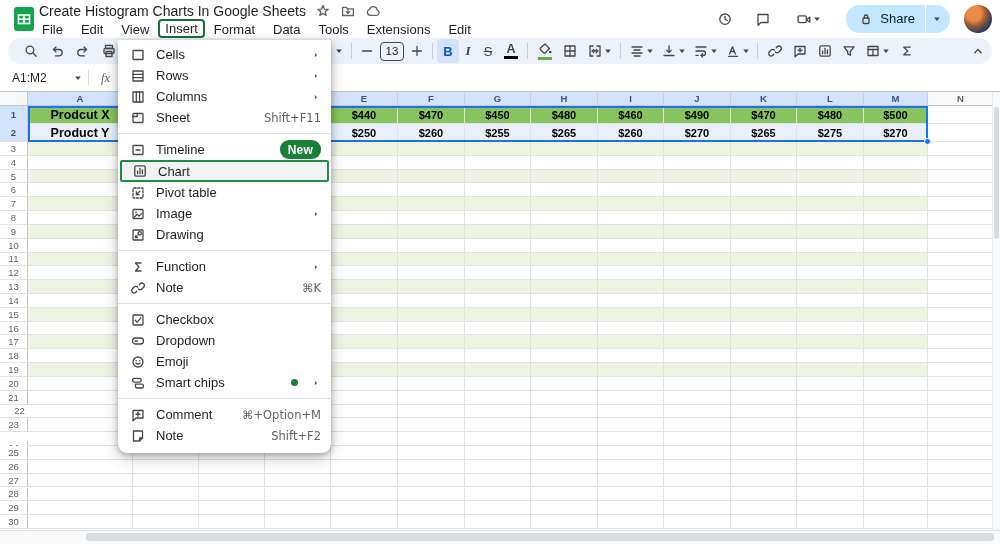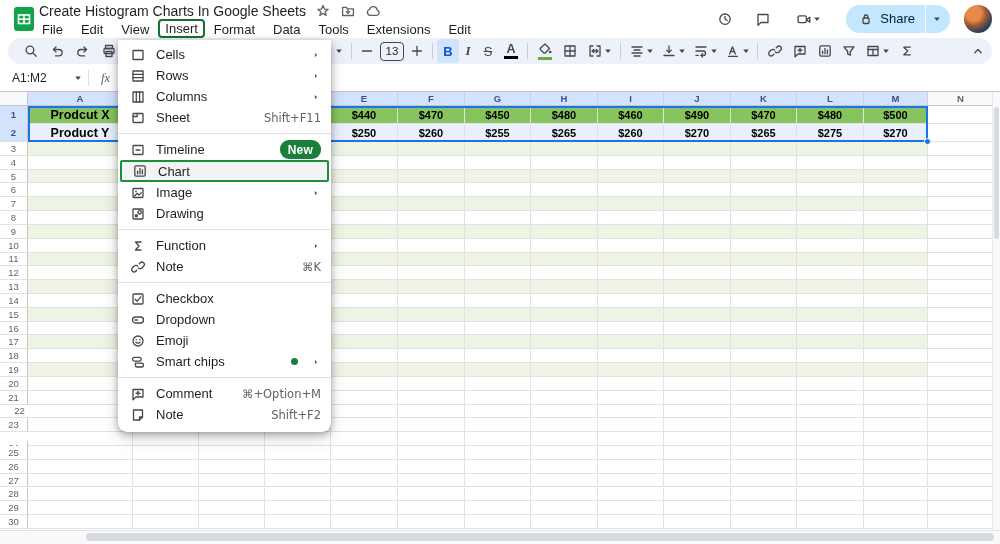--- a/index.html
+++ b/index.html
@@ -938,20 +938,30 @@
             <line x1="5.6" y1="10.8" x2="5.6" y2="8.2"></line>
             <line x1="8" y1="10.8" x2="8" y2="5.4"></line>
             <line x1="10.4" y1="10.8" x2="10.4" y2="7"></line>
           </svg>
         </span>
         <span class="lbl">Chart</span>
       </div>
       <div class="mi">
         <span class="ic">
           <svg width="16" height="16" viewBox="0 0 16 16" fill="none" stroke="#474747" stroke-width="1.3" stroke-linecap="round" stroke-linejoin="round">
+            <rect x="3" y="3" width="10" height="10" rx="0.8" stroke-dasharray="2.2 1.6"></rect>
+            <path d="M9.8 6.2 6.4 9.6"></path>
+            <path d="M6.4 6.8 V9.6 H9.2"></path>
+          </svg>
+        </span>
+        <span class="lbl">Pivot table</span>
+      </div>
+      <div class="mi">
+        <span class="ic">
+          <svg width="16" height="16" viewBox="0 0 16 16" fill="none" stroke="#474747" stroke-width="1.3" stroke-linecap="round" stroke-linejoin="round">
             <rect x="3" y="3.5" width="10" height="9" rx="0.8"></rect>
             <circle cx="6" cy="6.3" r="0.9" fill="#474747" stroke="none"></circle>
             <path d="M4.5 11 7.2 8.3 9 10.1 11.5 7.6"></path>
           </svg>
         </span>
         <span class="lbl">Image</span>
         <span class="sub">
           <svg width="10" height="10" viewBox="0 0 16 16">
             <path d="M6.2 4.6 10 8 6.2 11.4 Z" fill="#5f6368" stroke="none"></path>
           </svg>

